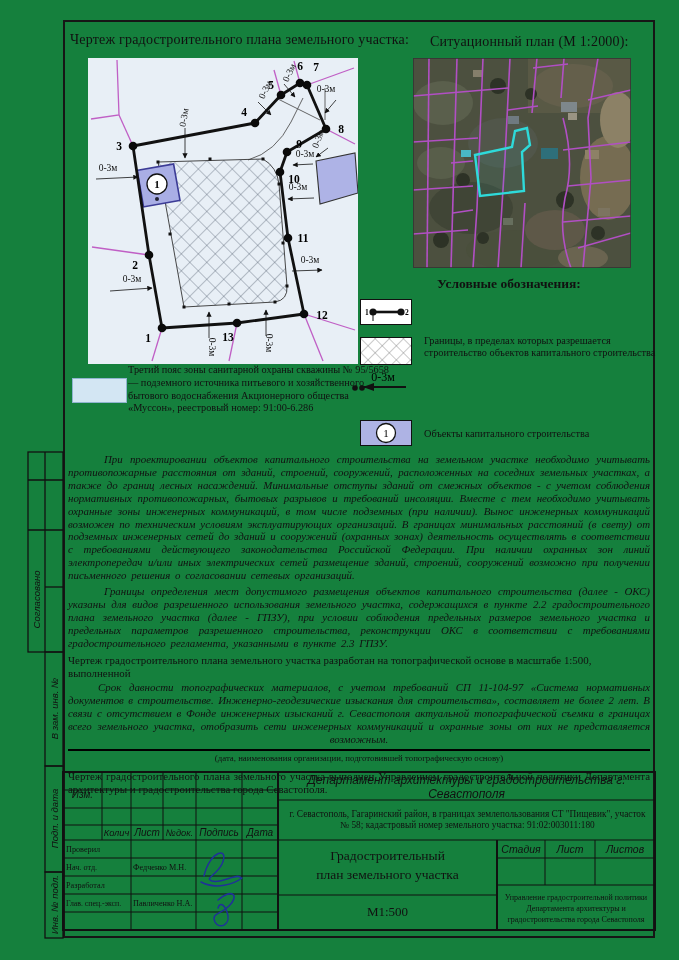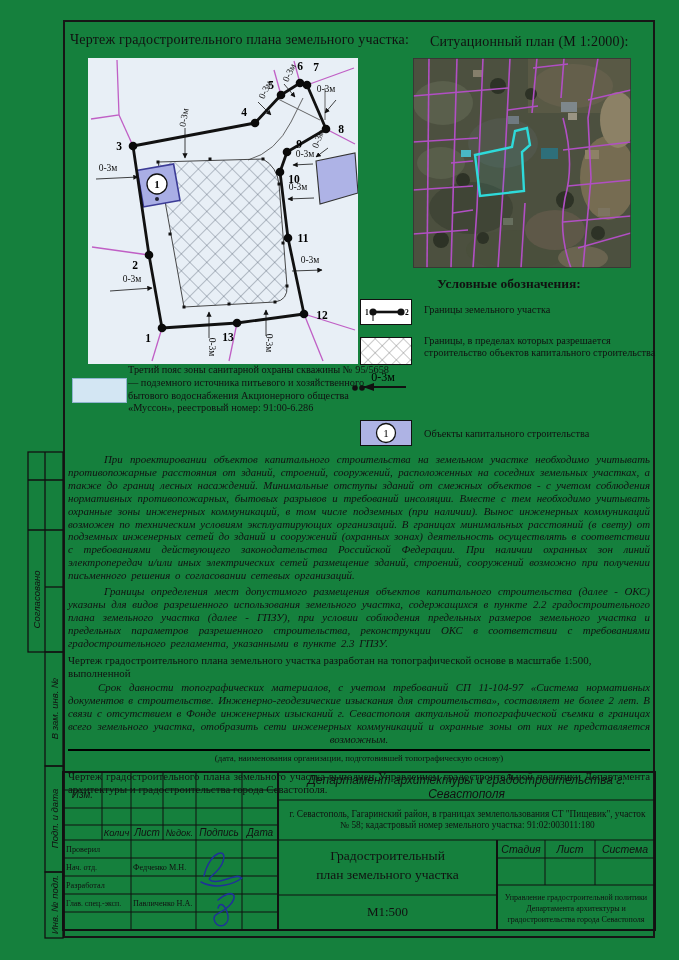--- a/index.html
+++ b/index.html
@@ -242,21 +242,20 @@
   <div class="abs" style="left:360px;top:299px;width:50px;height:24px;border:1.5px solid #111;background:#fff;">
     <svg width="50" height="24" viewBox="0 0 50 24">
       <line x1="12" y1="12" x2="40" y2="12" stroke="#111" stroke-width="2.6"></line>
       <line x1="12" y1="12" x2="12" y2="21" stroke="#111" stroke-width="1"></line>
       <circle cx="12" cy="12" r="3.6" fill="#111"></circle>
         <circle cx="40" cy="12" r="3.6" fill="#111"></circle>
       <text x="4" y="15" font-size="7.5" font-weight="bold">1</text>
       <text x="44" y="15" font-size="7.5" font-weight="bold">2</text>
     </svg>
   </div>
-  <div class="abs leg-label" style="left:424px;top:304px;width:230px;">Границы земельного участка</div>
 
   <div class="abs" style="left:360px;top:337px;width:50px;height:26px;border:1.5px solid #111;background:#fff;">
     <svg width="50" height="26" viewBox="0 0 50 26">
       <defs>
         <pattern id="xh2" width="10" height="10" patternUnits="userSpaceOnUse" patternTransform="rotate(45)">
           <path d="M0 0H10M0 0V10" stroke="#777" stroke-width="0.8" fill="none"></path>
         </pattern>
       </defs>
       <rect x="0" y="0" width="50" height="26" fill="url(#xh2)"></rect>
     </svg>
@@ -337,21 +336,21 @@
   <div class="cell left" style="left:66px;top:877px;width:64px;height:16px;font-size:8.2px;">Разработал</div>
   <div class="cell left" style="left:66px;top:895px;width:64px;height:16px;font-size:7.8px;">Глав. спец.-эксп.</div>
   <div class="cell left" style="left:133px;top:895px;width:61px;height:16px;font-size:8.2px;">Павличенко Н.А.</div>
 
   <div class="cell" style="left:280px;top:847px;width:215px;height:18px;font-size:13.5px;">Градостроительный</div>
   <div class="cell" style="left:280px;top:866px;width:215px;height:18px;font-size:13.5px;">план земельного участка</div>
   <div class="cell" style="left:280px;top:897px;width:215px;height:30px;font-size:13px;">М1:500</div>
 
   <div class="cell gost" style="left:497px;top:842px;width:48px;height:14px;font-size:10.5px;">Стадия</div>
   <div class="cell gost" style="left:545px;top:842px;width:50px;height:14px;font-size:10.5px;">Лист</div>
-  <div class="cell gost" style="left:595px;top:842px;width:60px;height:14px;font-size:10.5px;">Система</div>
+  <div class="cell gost" style="left:595px;top:842px;width:60px;height:14px;font-size:10.5px;">Листов</div>
 
   <div class="cell" style="left:501px;top:888px;width:150px;height:40px;font-size:8px;line-height:11px;">Управление градостроительной политики Департамента архитектуры и градостроительства города Севастополя</div>
 
   <svg class="abs" style="left:196px;top:838px;" width="52" height="95" viewBox="0 0 52 95">
     <g stroke="#20309a" stroke-width="1.5" fill="none" stroke-linecap="round">
       <path d="M8,38 C14,12 34,8 26,26 C20,38 8,40 16,43 C26,46 42,34 45,40 M5,44 C20,52 38,46 46,40"></path>
       <path d="M22,62 C36,50 44,57 33,68 C24,77 15,75 19,84 C23,92 36,87 31,74 C28,66 24,64 22,70"></path>
     </g>
   </svg>
 

